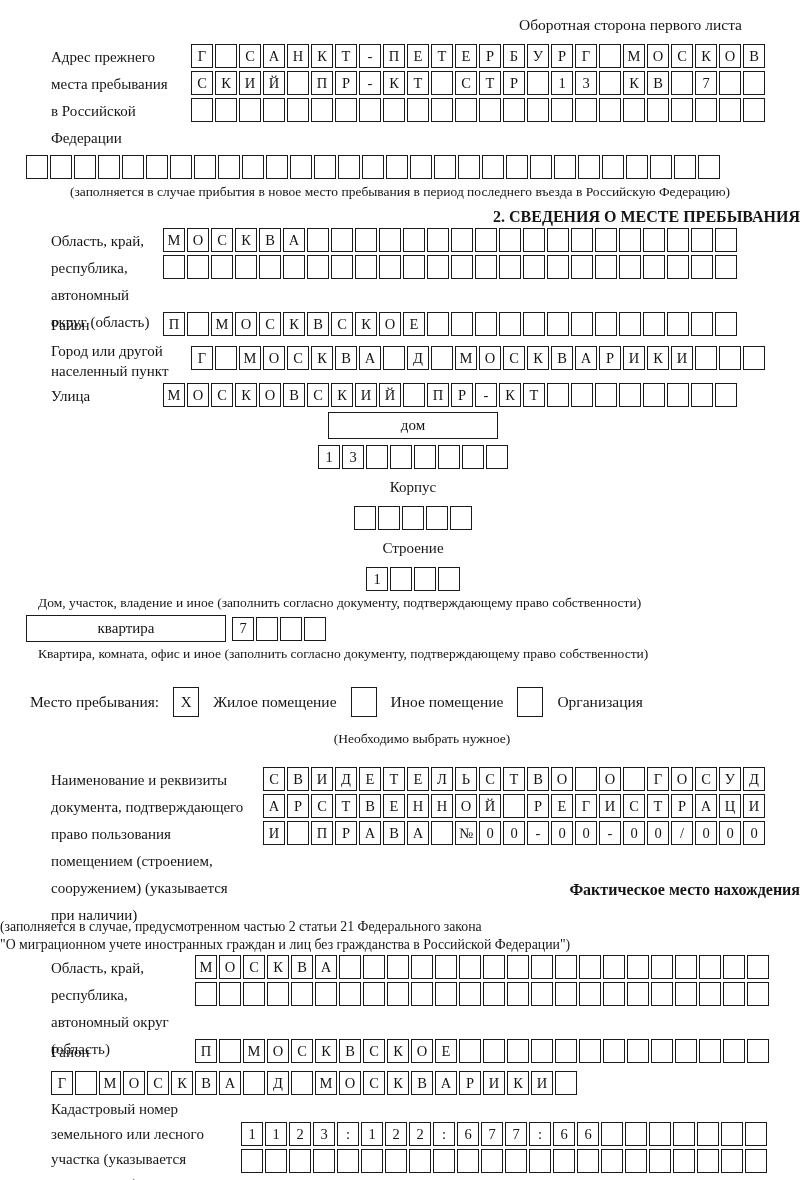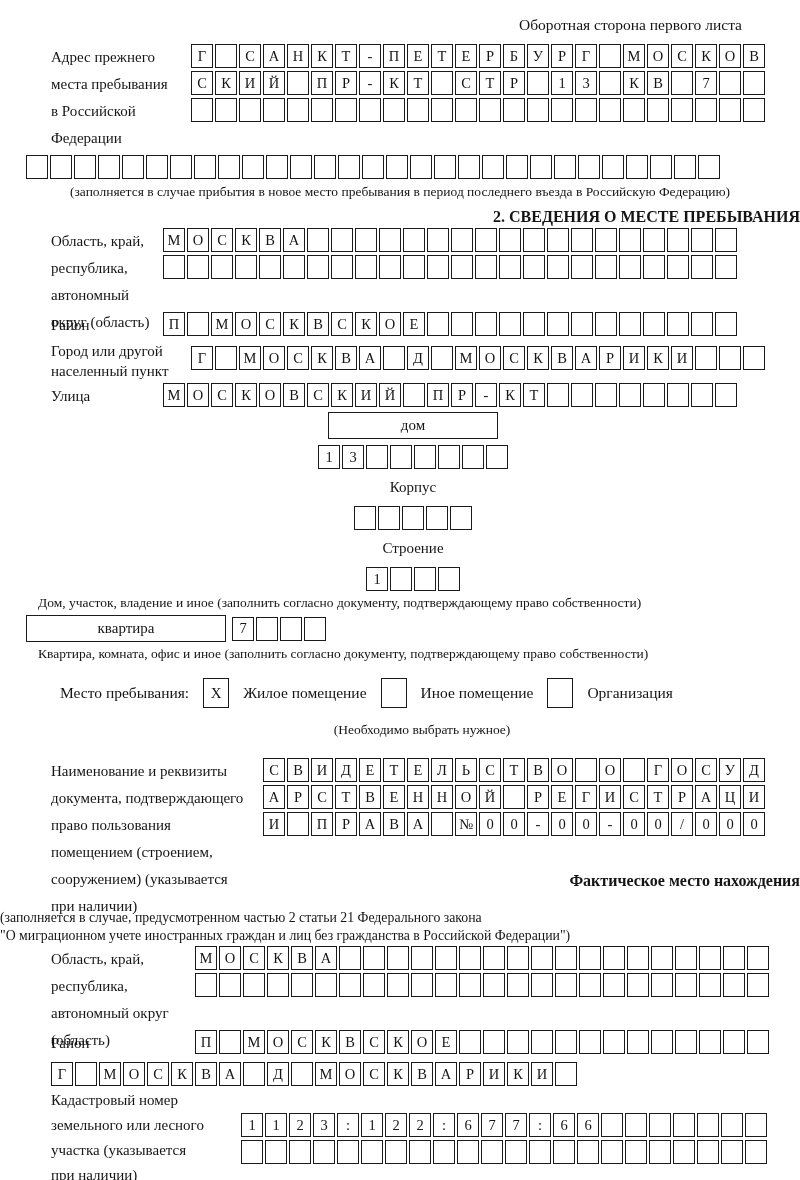--- a/index.html
+++ b/index.html
@@ -11,21 +11,21 @@
   .cellrows{display:flex;flex-direction:column;gap:3px;}
   .cells{display:flex;gap:2px;}
   .cell{width:20px;height:22px;border:1.6px solid #1b1b1b;display:flex;align-items:center;justify-content:center;font-size:14.5px;background:#fff;}
   .fullrow{padding-left:26px;margin-top:3px;}
   .note{font-size:13.5px;text-align:center;margin-top:5px;}
   .sec-title{font-size:16px;font-weight:bold;text-align:right;margin-top:8px;}
   .wide-box{height:25px;border:1.6px solid #1b1b1b;display:flex;align-items:center;justify-content:center;font-size:15px;flex-shrink:0;}
   .inline-lbl{font-size:15px;line-height:25px;white-space:nowrap;}
   .leftnote{font-size:13.5px;padding-left:38px;margin-top:4px;}
   .chk{width:24px;height:28px;border:1.8px solid #1b1b1b;display:flex;align-items:center;justify-content:center;font-size:15px;flex-shrink:0;}
-  .mesto-row{display:flex;align-items:center;gap:14px;padding-left:60px;margin-top:16px;font-size:15.5px;}
+  .mesto-row{display:flex;align-items:center;gap:14px;padding-left:30px;margin-top:25px;font-size:15.5px;}
   .fact-note{font-size:13.8px;text-align:left;margin-top:2px;}
   .stamp-wrap{margin-left:395px;margin-top:16px;width:362px;}
   .stamp-box{width:358px;height:172px;border:2px solid #1b1b1b;}
   .mt6{margin-top:20px;} .mt10{margin-top:10px;}
 </style>
 </head>
 <body>
 
 <div class="hdr-note">Оборотная сторона первого листа</div>
 

